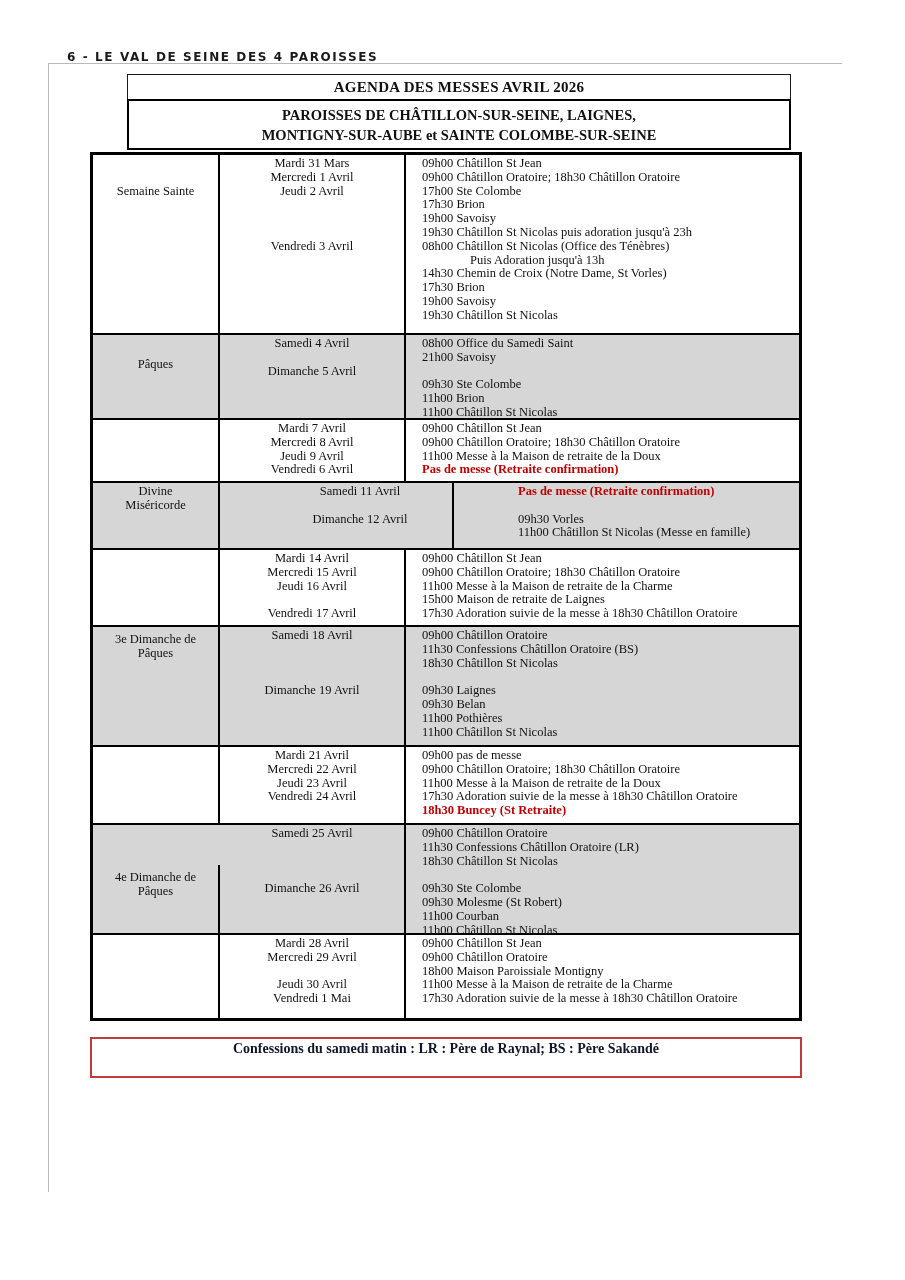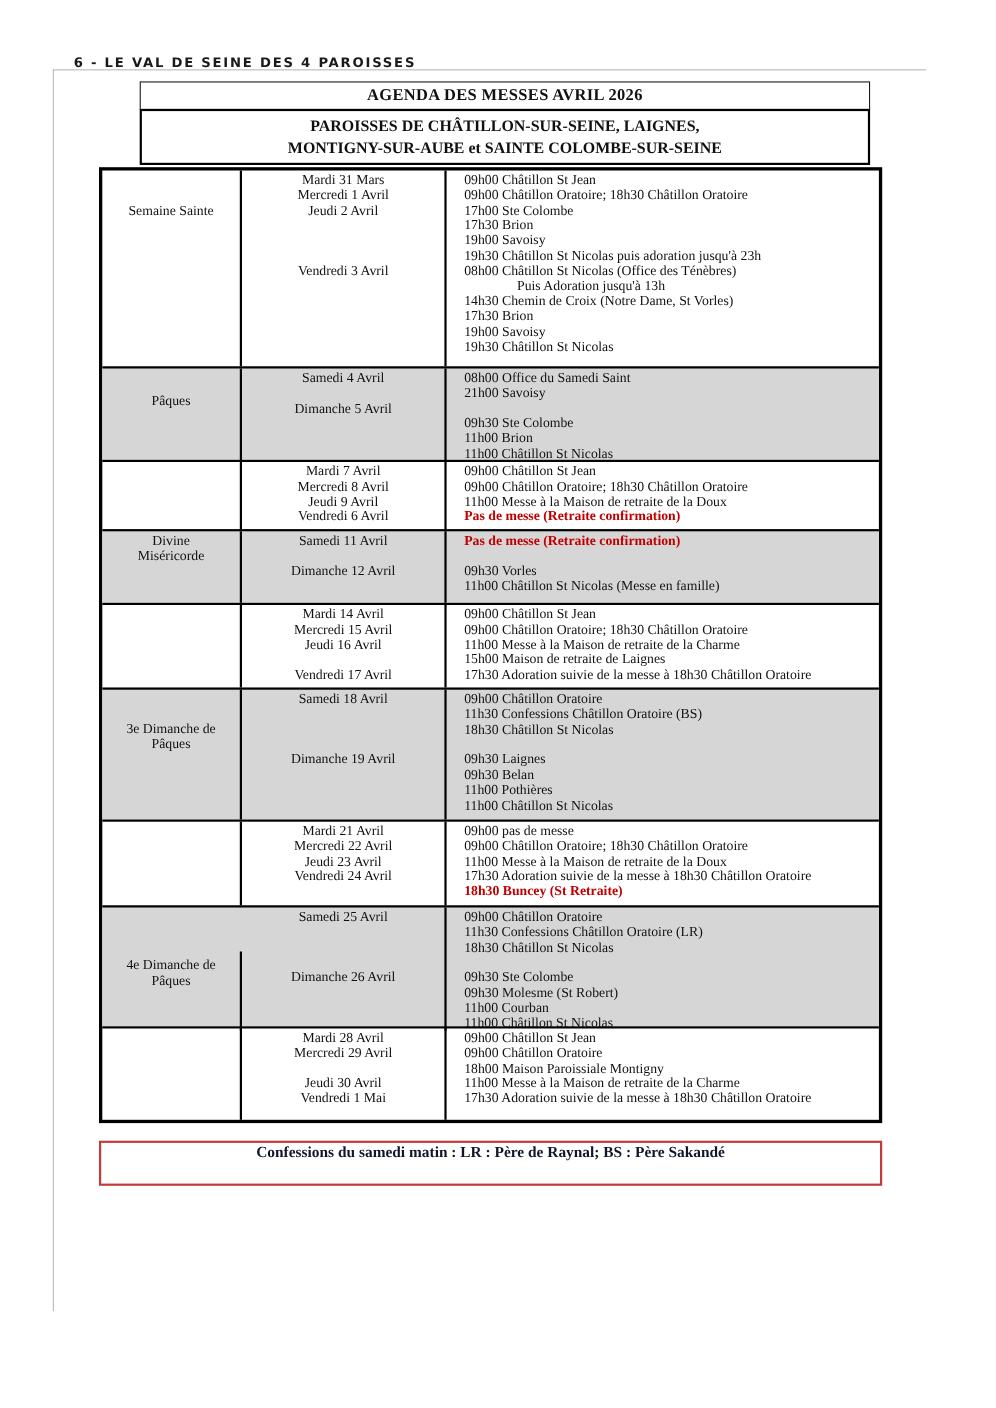--- a/index.html
+++ b/index.html
@@ -130,21 +130,21 @@
           <div class="line">Jeudi 9 Avril</div>
           <div class="line">Vendredi 6 Avril</div>
         </div>
         <div class="cell events-cell">
           <div class="line">09h00 Châtillon St Jean</div>
           <div class="line">09h00 Châtillon Oratoire; 18h30 Châtillon Oratoire</div>
           <div class="line">11h00 Messe à la Maison de retraite de la Doux</div>
           <div class="line red">Pas de messe (Retraite confirmation)</div>
         </div>
       </div>
-      <div class="sec shaded" style="height: 67px;">
+      <div class="sec shaded" style="height: 67px; gap: 48px;">
         <div class="cell label-cell" style="padding-top: 2px;">
           <div class="line">Divine</div>
           <div class="line">Miséricorde</div>
         </div>
         <div class="cell dates-cell">
           <div class="line">Samedi 11 Avril</div>
           <div class="line">&nbsp;</div>
           <div class="line">Dimanche 12 Avril</div>
         </div>
         <div class="cell events-cell">
@@ -165,21 +165,21 @@
         </div>
         <div class="cell events-cell">
           <div class="line">09h00 Châtillon St Jean</div>
           <div class="line">09h00 Châtillon Oratoire; 18h30 Châtillon Oratoire</div>
           <div class="line">11h00 Messe à la Maison de retraite de la Charme</div>
           <div class="line">15h00 Maison de retraite de Laignes</div>
           <div class="line">17h30 Adoration suivie de la messe à 18h30 Châtillon Oratoire</div>
         </div>
       </div>
       <div class="sec shaded" style="height: 120px;">
-        <div class="cell label-cell" style="padding-top: 29px;">
+        <div class="cell label-cell" style="padding-top: 6px;">
           <div class="line">3e Dimanche de</div>
           <div class="line">Pâques</div>
         </div>
         <div class="cell dates-cell">
           <div class="line">Samedi 18 Avril</div>
           <div class="line">&nbsp;</div>
           <div class="line">&nbsp;</div>
           <div class="line">&nbsp;</div>
           <div class="line">Dimanche 19 Avril</div>
         </div>

